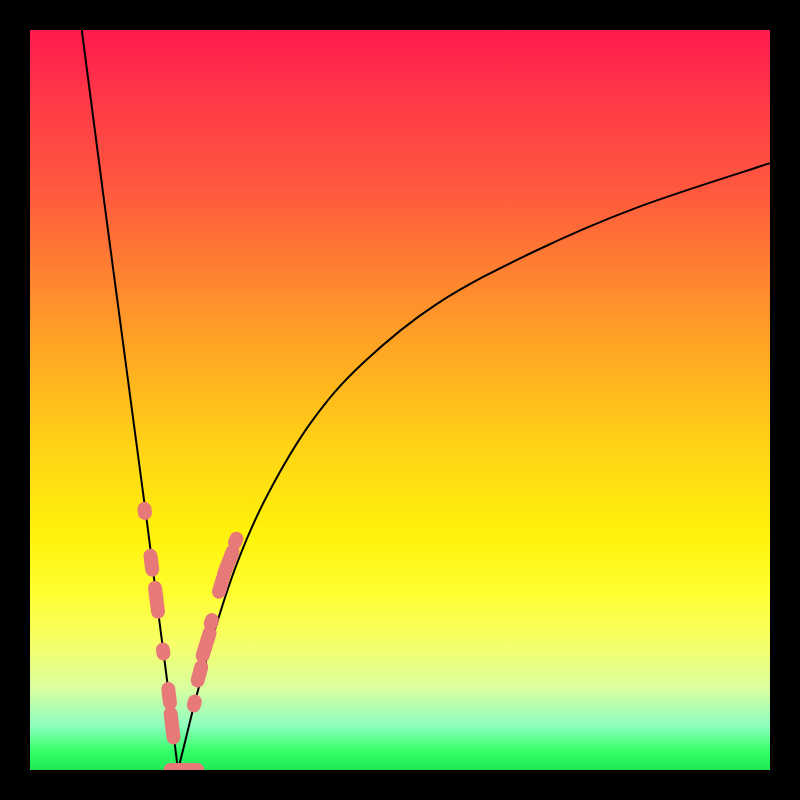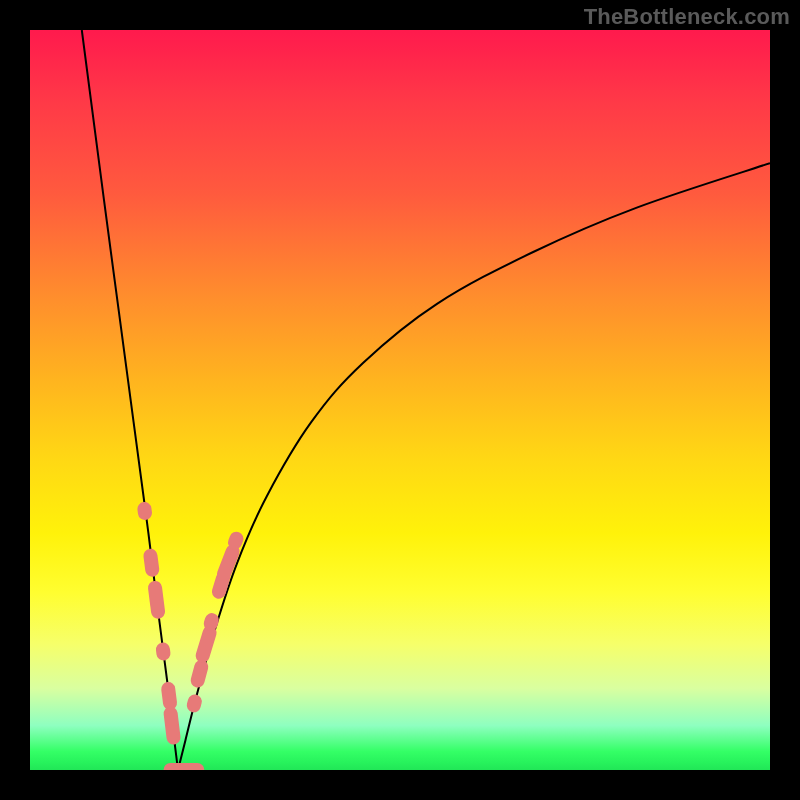--- a/index.html
+++ b/index.html
@@ -63,21 +63,20 @@
     stroke-width: 2;
   }
   .blob {
     fill: #e77a78;
   }
 </style>
 </head>
 <body>
 
 <div class="stage">
-  <div class="watermark">TheBottleneck.com</div>
   <div class="plot">
     <svg viewBox="0 0 740 740" preserveAspectRatio="none">
       <g id="curves">
           <path d="M 51.800000000000004 0 C 55.79600000000001 30.635999999999985, 67.34 119.58399999999995, 74 170.19999999999993 C 80.66 220.81599999999992, 83.472 241.23999999999995, 88.8 281.2 C 94.128 321.16, 98.272 352.24000000000007, 103.60000000000001 392.20000000000005 C 108.92800000000001 432.16, 113.73800000000001 467.236, 118.4 503.2 C 123.062 539.164, 125.7704 562.696, 129.5 592 C 133.2296 621.304, 136.456 644.688, 139.12 666 C 141.78400000000002 687.312, 142.7016 697.0799999999999, 144.3 710.4 C 145.8984 723.72, 147.334 734.672, 148 740" class="curve" stroke-width="2.2"></path>
           <path d="M 148 740 C 149.332 734.672, 152.07 723.72, 155.4 710.4 C 158.73000000000002 697.0799999999999, 161.172 685.98, 166.5 666 C 171.828 646.02, 177.674 623.376, 185 599.4 C 192.326 575.424, 197.876 556.776, 207.20000000000002 532.8 C 216.52400000000003 508.82399999999996, 223.48000000000002 491.508, 236.8 466.2 C 250.12 440.892, 263.884 416.17600000000004, 281.2 392.20000000000005 C 298.51599999999996 368.22400000000005, 310.356 354.31199999999995, 333 332.99999999999994 C 355.644 311.68799999999993, 376.36400000000003 293.78, 407.00000000000006 273.8 C 437.6360000000001 253.82000000000002, 467.23600000000005 239.316, 503.20000000000005 222 C 539.164 204.684, 564.1759999999999 193.584, 606.8 177.60000000000002 C 649.424 161.61600000000004, 716.024 141.19200000000004, 740 133.20000000000005" class="curve" stroke-width="2"></path>
         </g>
       <g id="marks">
           <g transform="translate(114.7 481) rotate(82.61395684873274)">
             <rect x="-9" y="-7" width="18" height="14" rx="7" ry="7" class="blob"></rect>
           </g>

